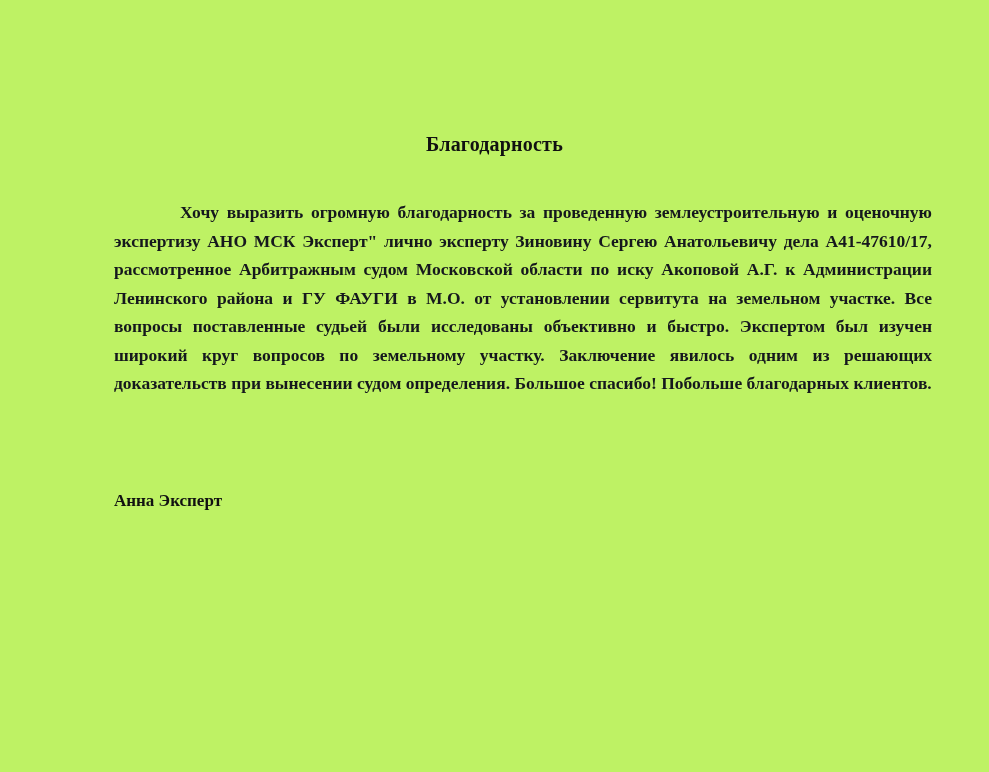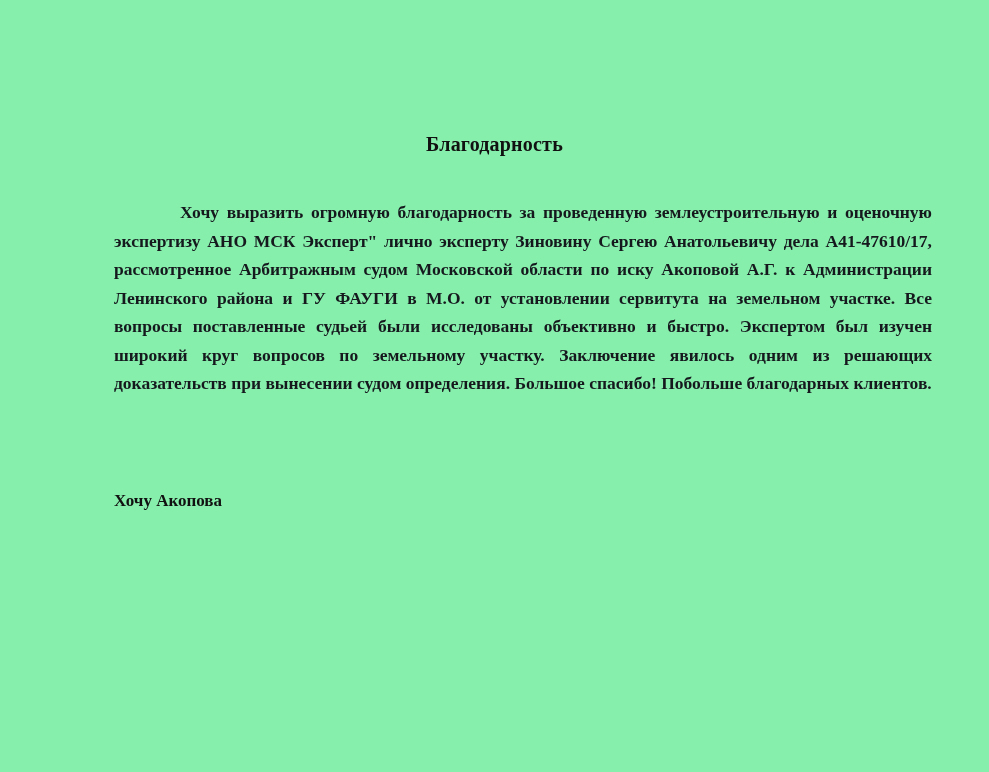--- a/index.html
+++ b/index.html
@@ -11,21 +11,21 @@
     width: 989px;
     height: 772px;
     font-family: "Liberation Serif", serif;
     color: #1a1a1a;
     overflow: hidden;
   }
   .page {
     position: relative;
     width: 989px;
     height: 772px;
-    background: #86efac;
+    background: #bef264;
     box-sizing: border-box;
   }
   .doc-title {
     position: absolute;
     top: 133px;
     left: 0;
     width: 989px;
     text-align: center;
     font-size: 20px;
     font-weight: bold;
@@ -61,15 +61,15 @@
 <body>
 
 <div class="page">
 
   <div class="doc-title">Благодарность</div>
 
   <div class="doc-body">
     <span class="indent"></span><span>Хочу выразить огромную благодарность за проведенную землеустроительную и оценочную экспертизу АНО МСК Эксперт" лично эксперту Зиновину Сергею Анатольевичу  дела А41-47610/17, рассмотренное Арбитражным судом Московской области по иску Акоповой А.Г. к  Администрации Ленинского района и ГУ ФАУГИ в М.О. от установлении сервитута на земельном участке. Все вопросы поставленные судьей были исследованы объективно и быстро. Экспертом был изучен широкий круг вопросов  по земельному участку. Заключение явилось одним из решающих доказательств при вынесении судом    определения.    Большое    спасибо!    Побольше    благодарных    клиентов.</span>
   </div>
 
-  <div class="signature">Хочу Акопова</div>
+  <div class="signature">Анна Эксперт</div>
 
 </div>
 
 </body></html>

